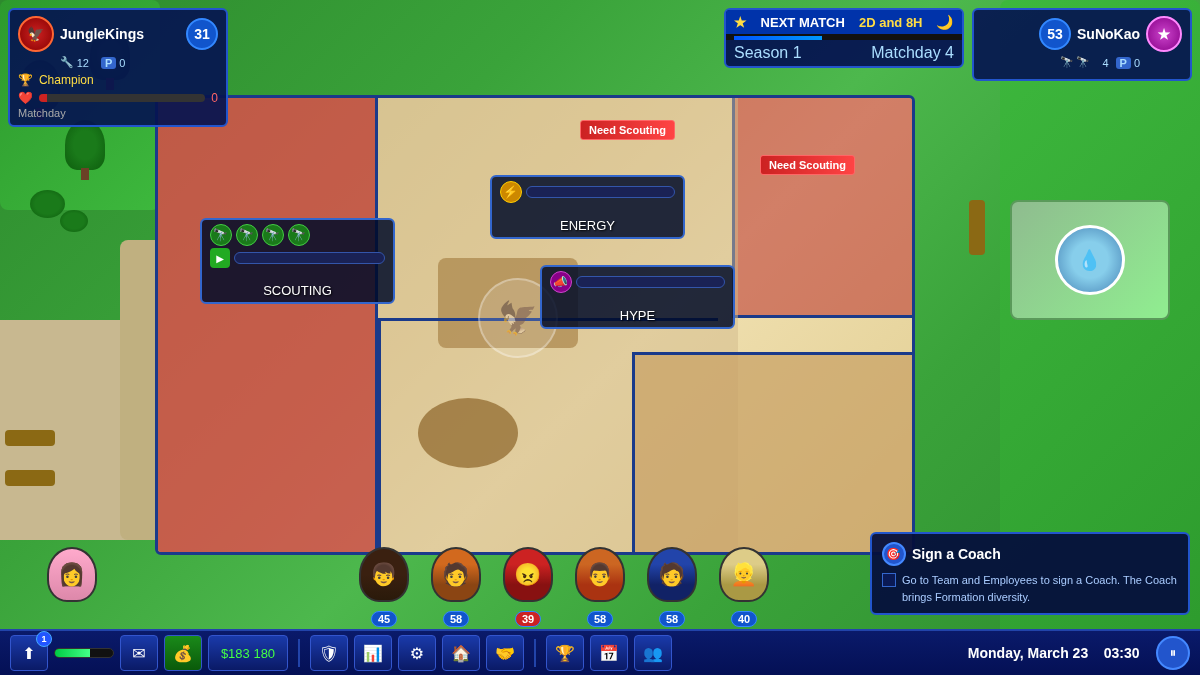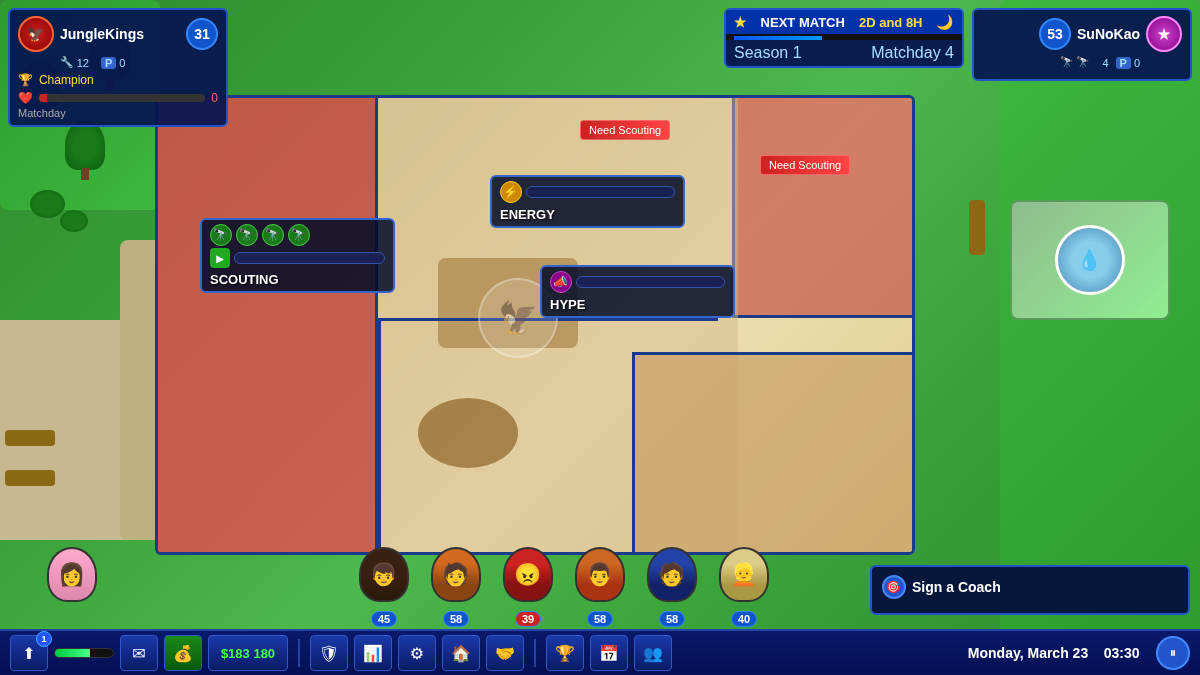--- a/index.html
+++ b/index.html
@@ -266,44 +266,45 @@
       color: #aaaacc;
       font-size: 14px;
     }
 
     
     .need-scouting-banner {
       position: absolute;
       background: linear-gradient(90deg, #cc2222, #ff4444);
       color: white;
       font-size: 11px;
-      font-weight: normal;
+      font-weight: bold;
       padding: 3px 8px;
       border-radius: 3px;
       border: 1px solid #ff6666;
       white-space: nowrap;
     }
 
     
     .activity-bar {
       position: absolute;
       background: rgba(0, 10, 40, 0.85);
       border: 2px solid #3366cc;
       border-radius: 6px;
       padding: 4px 8px;
       color: white;
       min-width: 160px;
     }
     .activity-bar-title {
       font-size: 13px;
-      font-weight: bold;
+      font-weight: normal;
+      text-align: center;
       text-transform: uppercase;
       color: white;
       text-shadow: 1px 1px 2px black;
-      margin-top: 4px;
+      margin-top: 15px;
     }
     .bar-row {
       display: flex;
       align-items: center;
       gap: 4px;
       margin-bottom: 2px;
     }
     .bar-icon {
       width: 22px;
       height: 22px;
@@ -404,21 +405,21 @@
       width: 80px;
       height: 36px;
       background: linear-gradient(180deg, #1a3aaa, #0a1a66);
       border: 1px solid #3355cc;
       border-radius: 4px;
       display: flex;
       align-items: center;
       justify-content: center;
       color: #44ff44;
       font-size: 13px;
-      font-weight: bold;
+      font-weight: normal;
       cursor: pointer;
       flex-shrink: 0;
     }
     .notification-badge {
       position: absolute;
       top: -4px;
       right: -4px;
       background: #2255ff;
       border: 1px solid #44aaff;
       border-radius: 50%;
@@ -715,20 +716,24 @@
     <div class="character-head char-6">👱</div>
     <div class="character-level">40</div>
   </div>
 </div>
 
 <div id="objective-panel">
   <div class="objective-title">
     <div class="objective-icon">🎯</div>
     <span>Sign a Coach</span>
   </div>
+  <div class="objective-desc">
+    <div class="objective-check"></div>
+    <span>Go to Team and Employees to sign a Coach. The Coach brings Formation diversity.</span>
+  </div>
 </div>
 
 <div id="bottom-bar">
   
   <div style="position:relative;">
     <div class="bottom-btn">⬆</div>
     <div class="notification-badge">1</div>
   </div>
 
   

